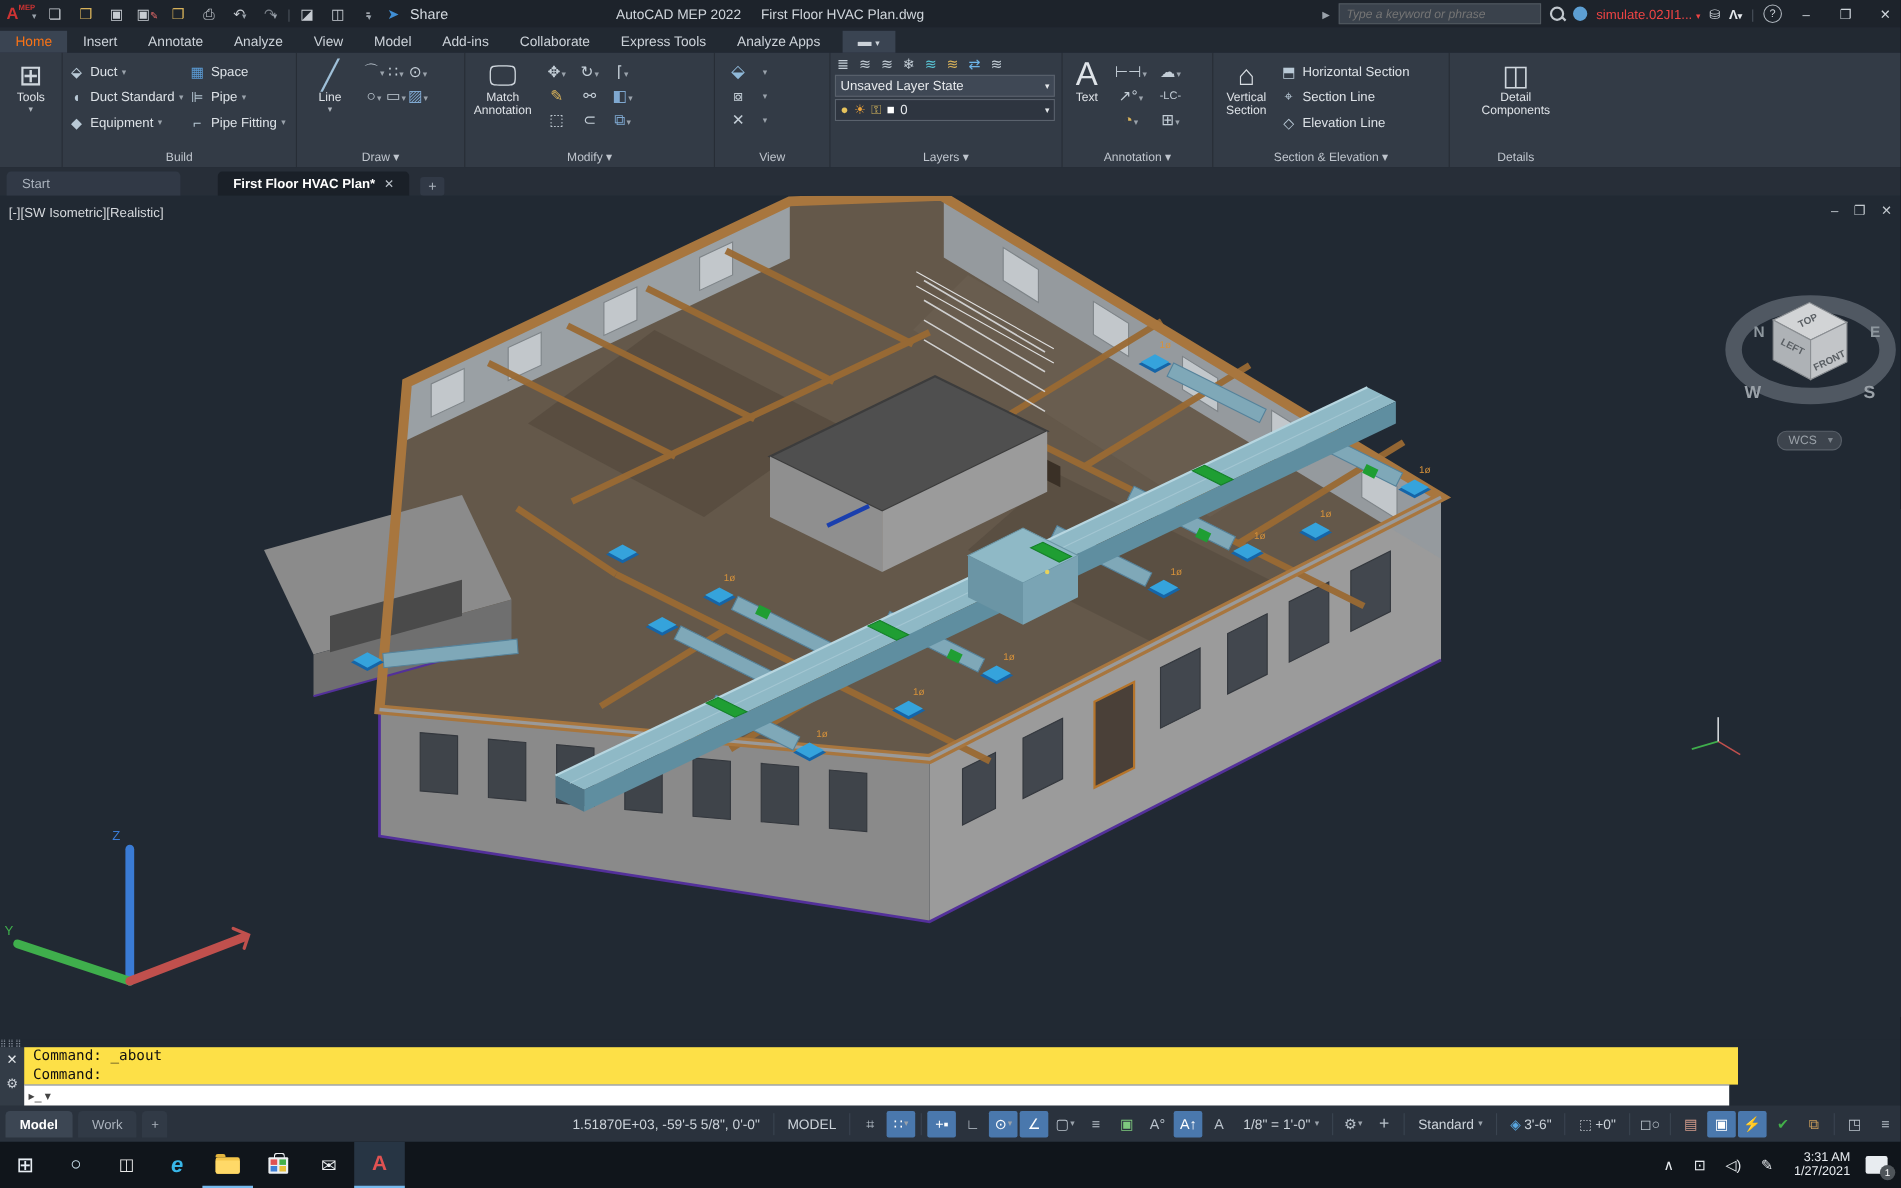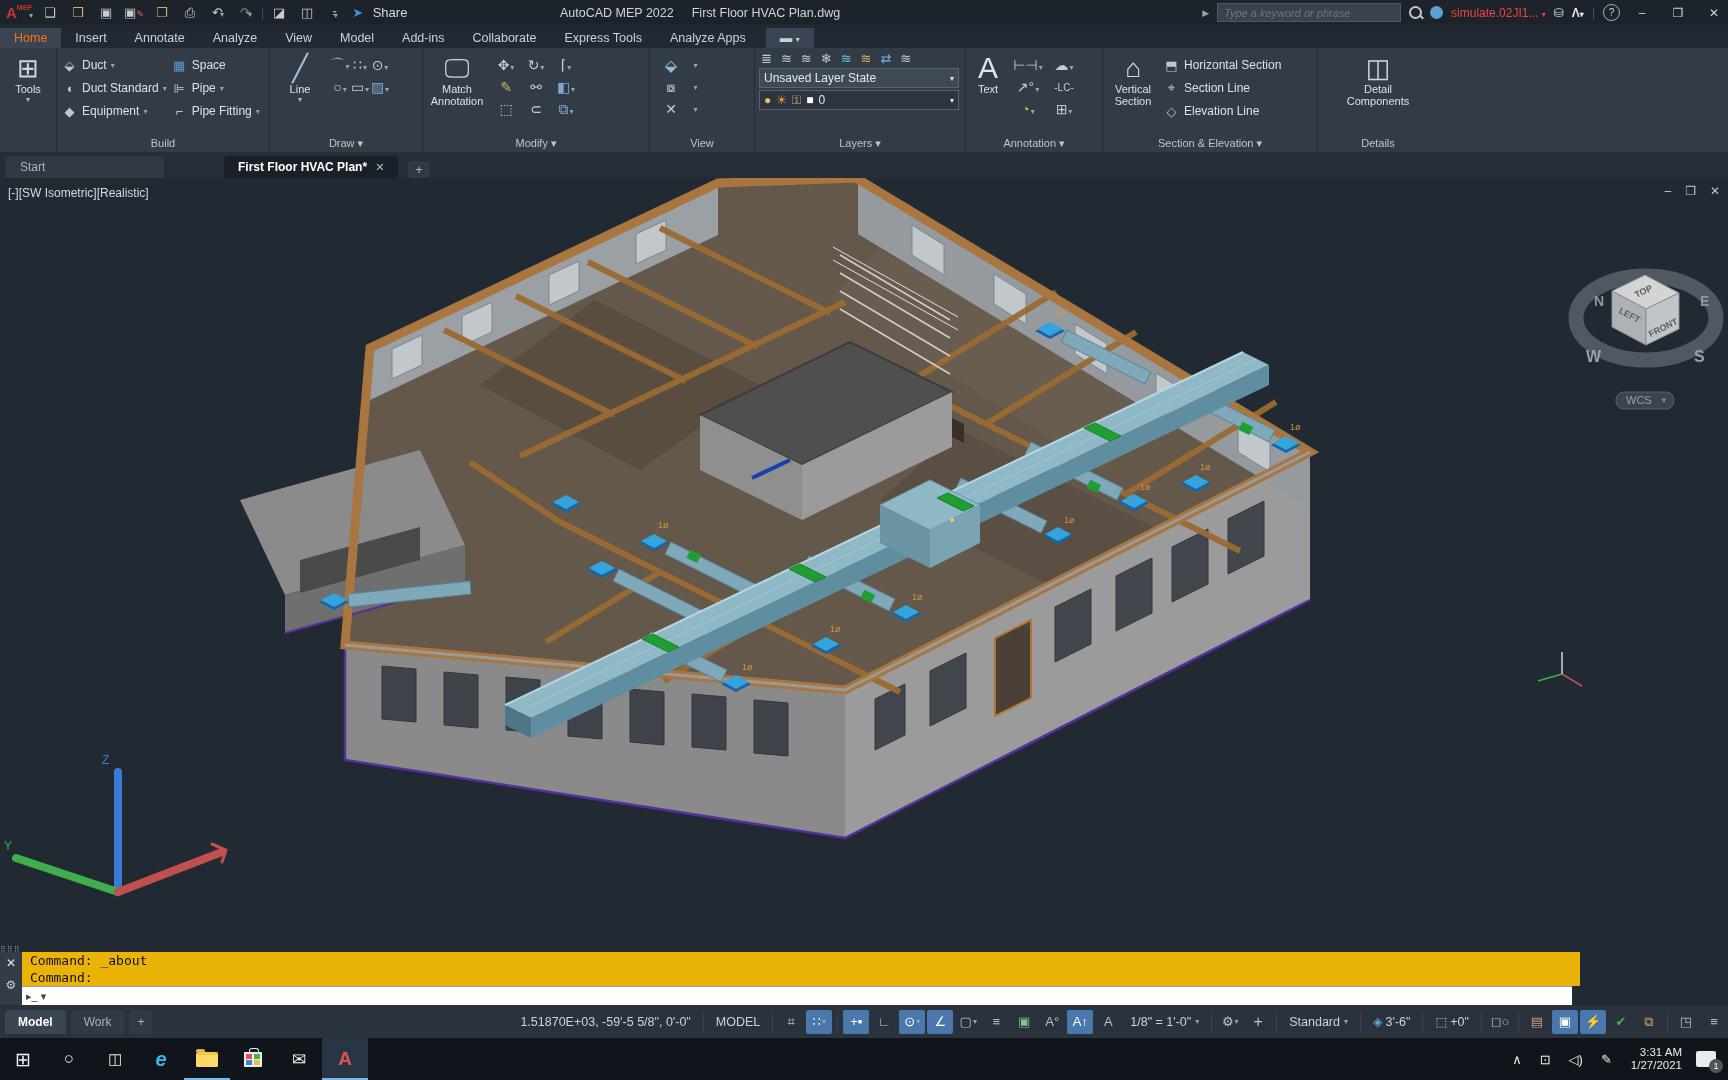--- a/index.html
+++ b/index.html
@@ -49,21 +49,21 @@
   .ftab .x{color:#b7bec6;font-weight:normal;font-size:11px;}
   .addtab{color:#aab2bc;font-size:13px;margin-left:10px;background:#313946;border-radius:3px;padding:1px 7px;}
   
   #viewport{left:0;top:178px;width:1728px;height:767px;background:#212933;overflow:hidden;}
   #vplabel{left:8px;top:8px;color:#d6d9dd;font-size:12px;}
   #vpwin{right:8px;top:6px;color:#c3c9cf;font-size:12px;display:flex;gap:14px;}
   
   #cmd{left:0;top:945px;width:1728px;height:60px;background:#212933;}
   #cmdgrip{left:0;top:0;width:26px;height:7px;color:#8b94a0;font-size:8px;letter-spacing:1px;line-height:6px;overflow:hidden;}
   #cmdstrip{left:0;top:7px;width:22px;height:53px;background:#333c47;color:#e3e7eb;display:flex;flex-direction:column;align-items:center;gap:8px;padding-top:4px;font-size:12px;}
-  #cmdhist{left:22px;top:7px;width:1550px;height:34px;background:#eab308;color:#111;font-family:"DejaVu Sans Mono",monospace;font-size:13px;line-height:17px;padding-left:8px;}
+  #cmdhist{left:22px;top:7px;width:1550px;height:34px;background:#fde047;color:#111;font-family:"DejaVu Sans Mono",monospace;font-size:13px;line-height:17px;padding-left:8px;}
   #cmdinrow{left:22px;top:41px;width:1550px;height:19px;background:#fff;display:flex;align-items:center;border-top:1px solid #9aa0a6;}
   #cmdprompt{font-size:11px;color:#444;padding:0 4px;}
   #cmdinput{flex:1;border:0;outline:none;font-family:"DejaVu Sans Mono",monospace;font-size:13px;color:#333;}
   #cmdinput::placeholder{color:#888;font-style:italic;}
   
   #statusrow{left:0;top:1005px;width:1728px;height:33px;background:#2a323d;display:flex;align-items:center;}
   .ltab{height:24px;margin-top:0;display:flex;align-items:center;padding:0 13px;font-size:12px;color:#aab2bc;background:#313a46;border-radius:4px 4px 0 0;margin-left:5px;}
   .ltab.active{background:#3c4653;color:#fff;font-weight:bold;}
   #statusright{margin-left:auto;display:flex;align-items:center;height:33px;}
   .sitem{color:#ccd3da;font-size:12.5px;padding:0 8px;white-space:nowrap;display:flex;align-items:center;gap:3px;}
@@ -324,21 +324,21 @@
         </div>
       </div>
       <div class="plabel">Details</div>
     </div>
   </div>
 
   <div id="filetabs" class="abs">
     <div class="ftab" style="width:130px">
         <span>Start</span>
       </div>
-    <div class="ftab active" style="margin-left:60px">
+    <div class="ftab active" style="margin-left:34px">
       <span>First Floor HVAC Plan*</span>
         <span class="x">✕</span>
     </div>
     <span class="addtab">+</span>
   </div>
 
   <div id="viewport" class="abs">
     <svg width="1728" height="767" viewBox="0 178 1728 767">
 
       <g>

